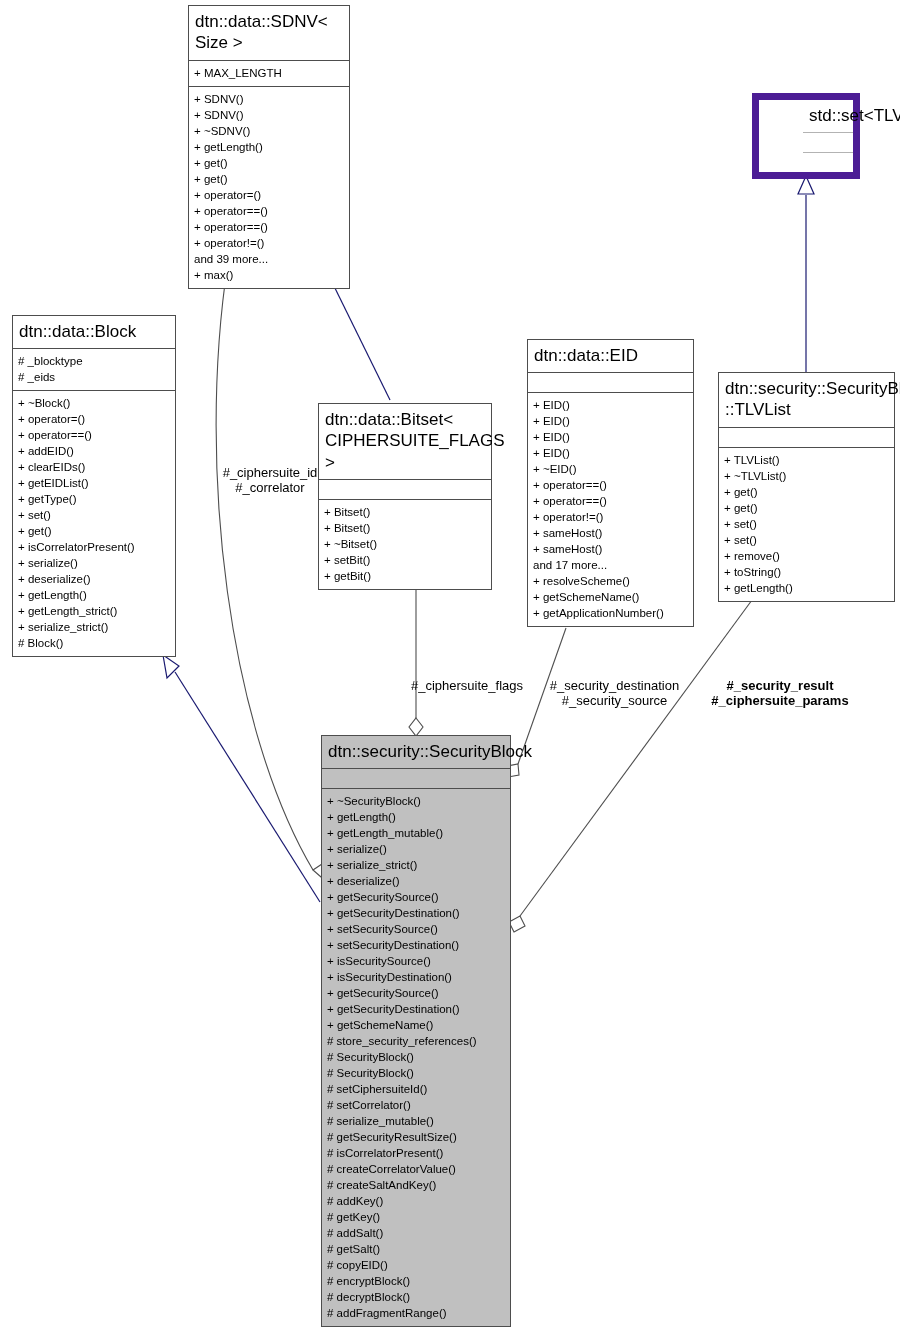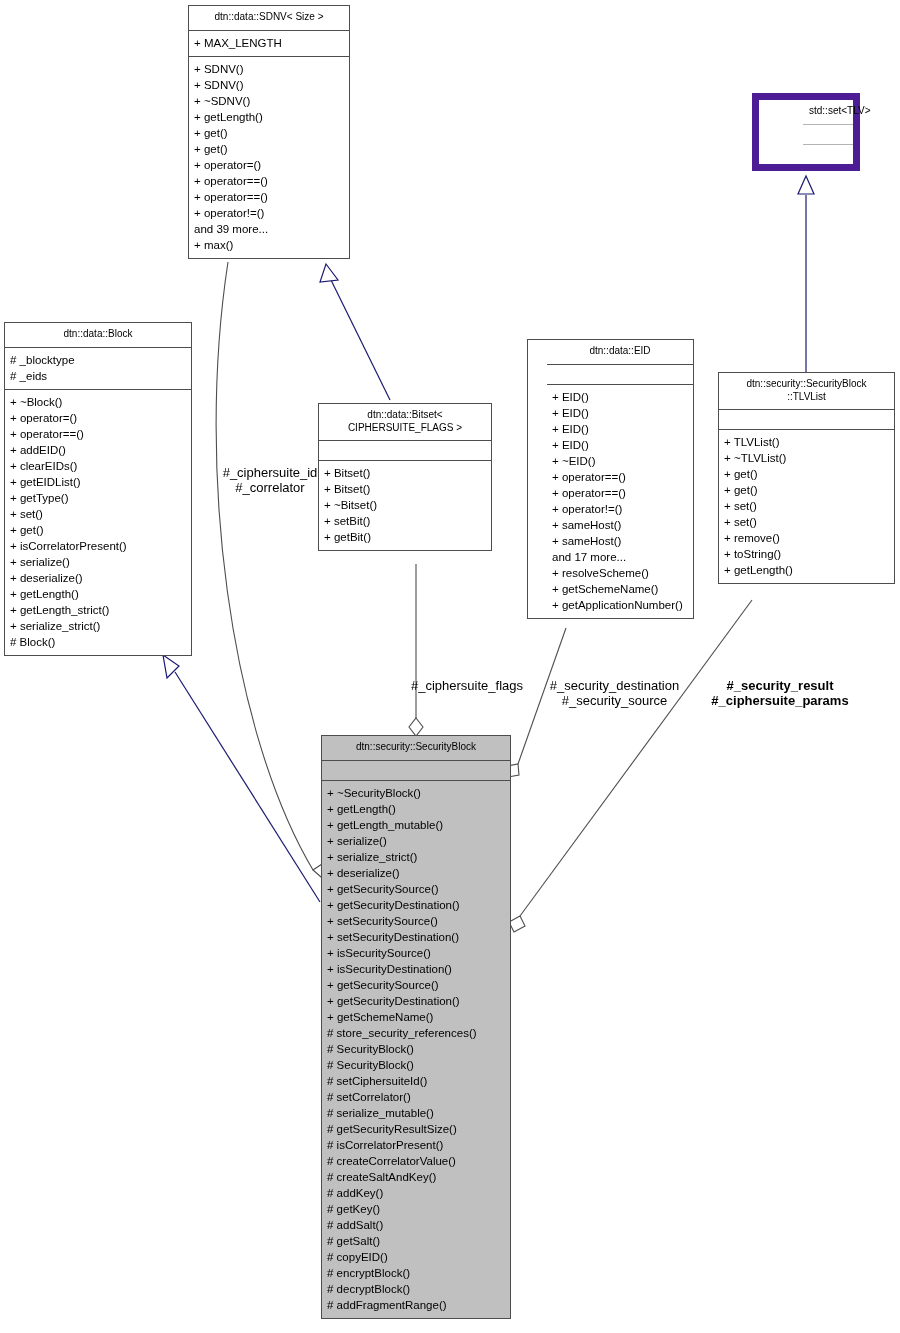--- a/index.html
+++ b/index.html
@@ -39,23 +39,22 @@
     color: #000000;
   }
   .uml-box.grey {
     background: #c0c0c0;
   }
   .uml-box.faint {
     border: 7px solid #4c1d95;
     padding-left: 44px;
   }
   .uml-title {
-    text-align: center;
     padding: 5px 6px 6px 6px;
-    font-size: 10px;
+    font-size: 17px;
     white-space: pre-line;
     line-height: 1.25;
   }
   .uml-sep {
     border-top: 1px solid #4d4d4d;
     height: 0;
     font-size: 0;
     line-height: 0;
   }
   .uml-box.faint .uml-sep {
@@ -152,21 +151,21 @@
   </div>
 
   <div class="uml-box faint" id="box-stdset" style="left:752px; top:93px; width:108px;">
     <div class="uml-title">std::set&lt;TLV&gt;</div>
     <div class="uml-sep"></div>
     <div class="uml-attrs empty"></div>
     <div class="uml-sep"></div>
     <div class="uml-attrs empty"></div>
   </div>
 
-  <div class="uml-box" id="box-block" style="left:4px; top:315px; width:188px;margin-top:7px;">
+  <div class="uml-box" id="box-block" style="left:12px; top:315px; width:164px;">
     <div class="uml-title">dtn::data::Block</div>
     <div class="uml-sep"></div>
     <div class="uml-attrs">
         <div class="uml-row"># _blocktype</div>
         <div class="uml-row"># _eids</div>
       </div>
     <div class="uml-sep"></div>
     <div class="uml-ops">
         <div class="uml-row">+ ~Block()</div>
         <div class="uml-row">+ operator=()</div>
@@ -195,21 +194,21 @@
     <div class="uml-sep"></div>
     <div class="uml-ops">
         <div class="uml-row">+ Bitset()</div>
         <div class="uml-row">+ Bitset()</div>
         <div class="uml-row">+ ~Bitset()</div>
         <div class="uml-row">+ setBit()</div>
         <div class="uml-row">+ getBit()</div>
       </div>
   </div>
 
-  <div class="uml-box" id="box-eid" style="left:527px; top:339px; width:167px;padding-left:19px;">
+  <div class="uml-box" id="box-eid" style="left:527px; top:339px; width:167px;">
     <div class="uml-title">dtn::data::EID</div>
     <div class="uml-sep"></div>
     <div class="uml-attrs empty"></div>
     <div class="uml-sep"></div>
     <div class="uml-ops">
         <div class="uml-row">+ EID()</div>
         <div class="uml-row">+ EID()</div>
         <div class="uml-row">+ EID()</div>
         <div class="uml-row">+ EID()</div>
         <div class="uml-row">+ ~EID()</div>

